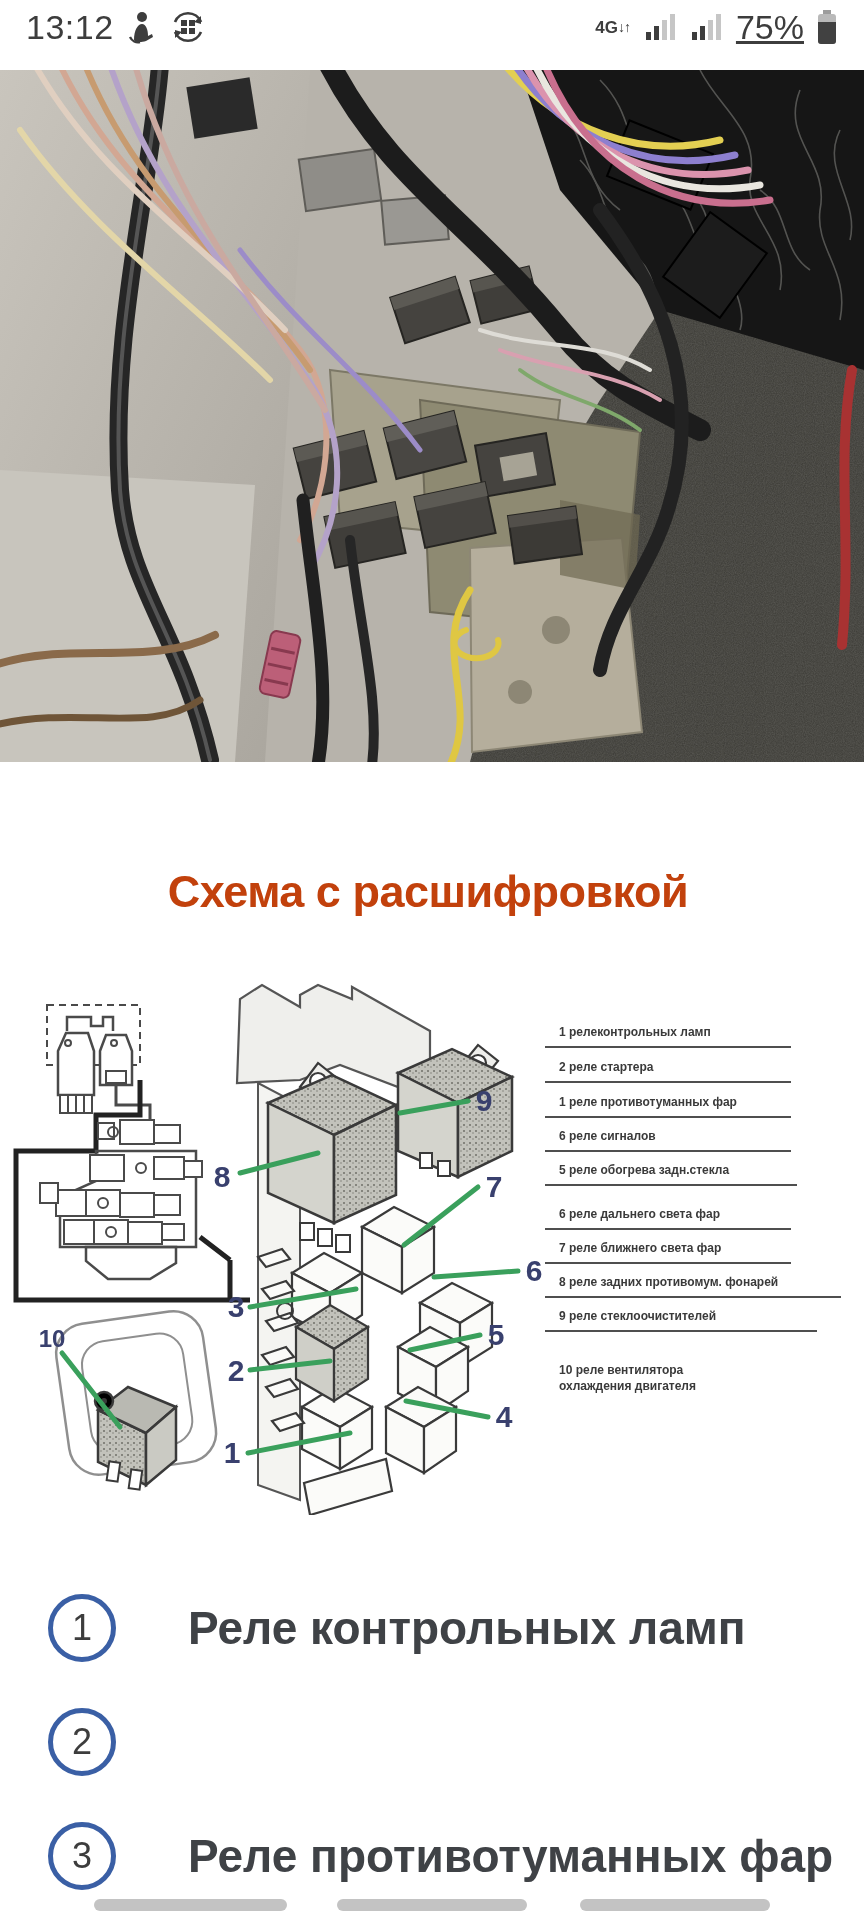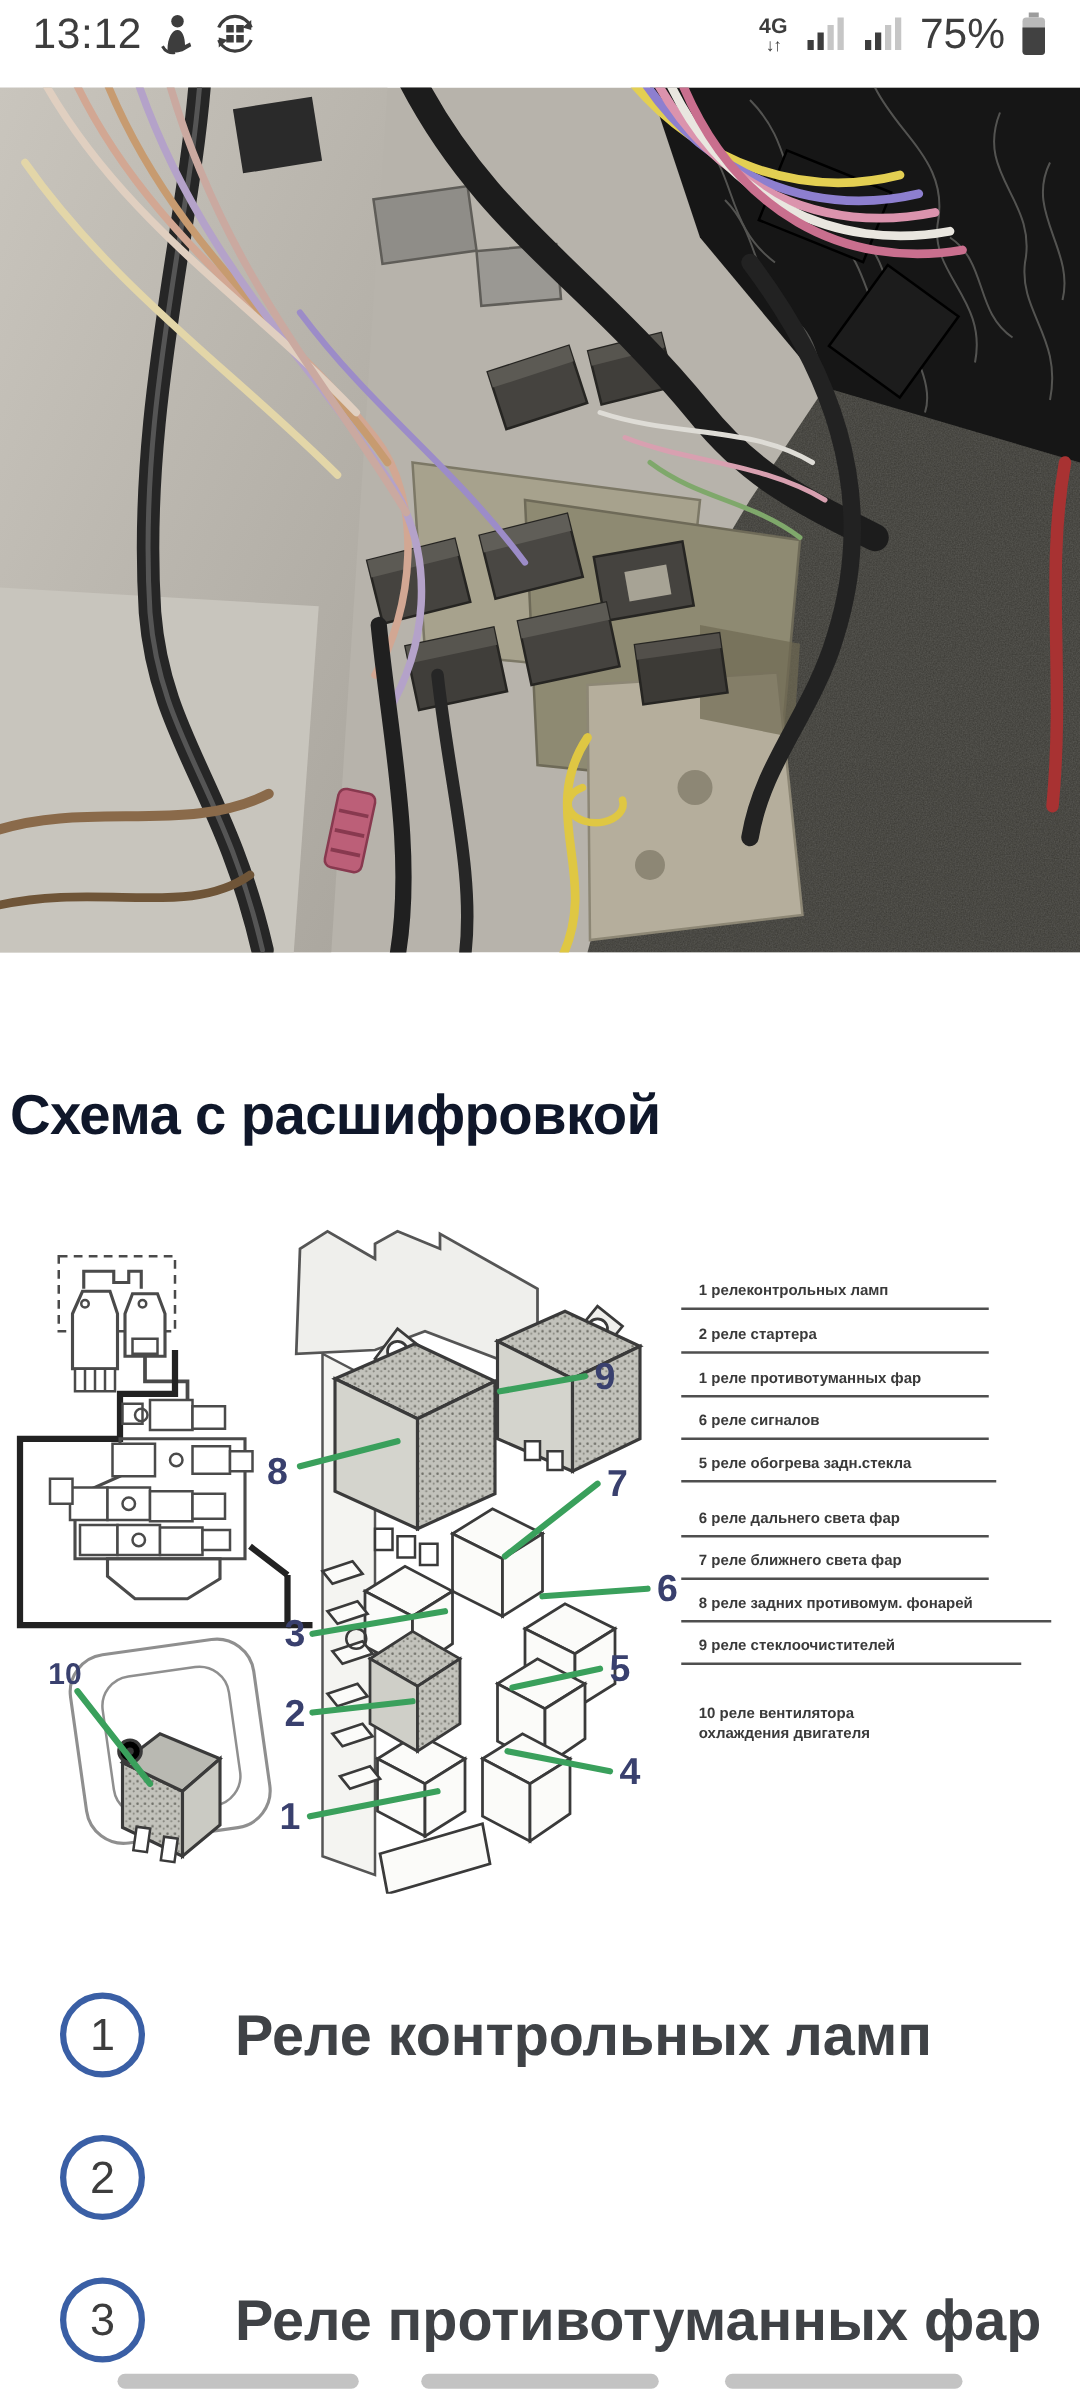--- a/index.html
+++ b/index.html
@@ -5,29 +5,29 @@
   html,body{margin:0;padding:0;}
   body{
     width:864px;height:1920px;position:relative;background:#ffffff;
     font-family:"Liberation Sans", sans-serif;overflow:hidden;
   }
   
   .statusbar{position:absolute;top:0;left:0;width:864px;height:54px;background:#fff;
     display:flex;align-items:center;justify-content:space-between;padding:0 26px;box-sizing:border-box;border-radius:20px;}
   .sb-left,.sb-right{display:flex;align-items:center;gap:12px;}
   .sb-time{font-size:34px;color:#3d3d3d;letter-spacing:.5px;}
-  .sb-pct{font-size:34px;color:#3d3d3d;}
-  .netblock{display:flex;flex-direction:column;align-items:center;line-height:1;margin-right:2px;}
+  .sb-pct{font-size:34px;color:#3d3d3d;text-decoration:underline;}
+  .netblock{display:flex;flex-direction:row;align-items:center;line-height:1;margin-right:2px;}
   .netblock .g{font-size:17px;font-weight:bold;color:#3d3d3d;}
   .netblock .arr{font-size:14px;color:#3d3d3d;letter-spacing:-1px;}
   
   .photo{position:absolute;top:70px;left:0;width:864px;height:692px;}
   
   .heading{position:absolute;top:836px;left:8px;width:840px;
-    font-size:45px;font-weight:bold;color:#0f172a;letter-spacing:-.5px;}
+    font-size:45px;font-weight:bold;color:#c2410c;letter-spacing:-.5px;text-align:center;}
   
   .diagram-svg{position:absolute;top:955px;left:0;width:864px;height:560px;}
   .legend-row{position:absolute;left:545px;box-sizing:border-box;
     font-size:12px;font-weight:bold;color:#3a3a3a;line-height:1.15;
     padding:0 0 6px 14px;border-bottom:2px solid #4f4f4f;}
   .legend-row.noline{border-bottom:none;line-height:1.3;margin-top:11px;}
   
   .list-row{position:absolute;left:48px;display:flex;align-items:center;height:70px;}
   .circle{width:58px;height:58px;border:5px solid #3a5fa5;border-radius:50%;
     display:flex;align-items:center;justify-content:center;flex:0 0 auto;}

